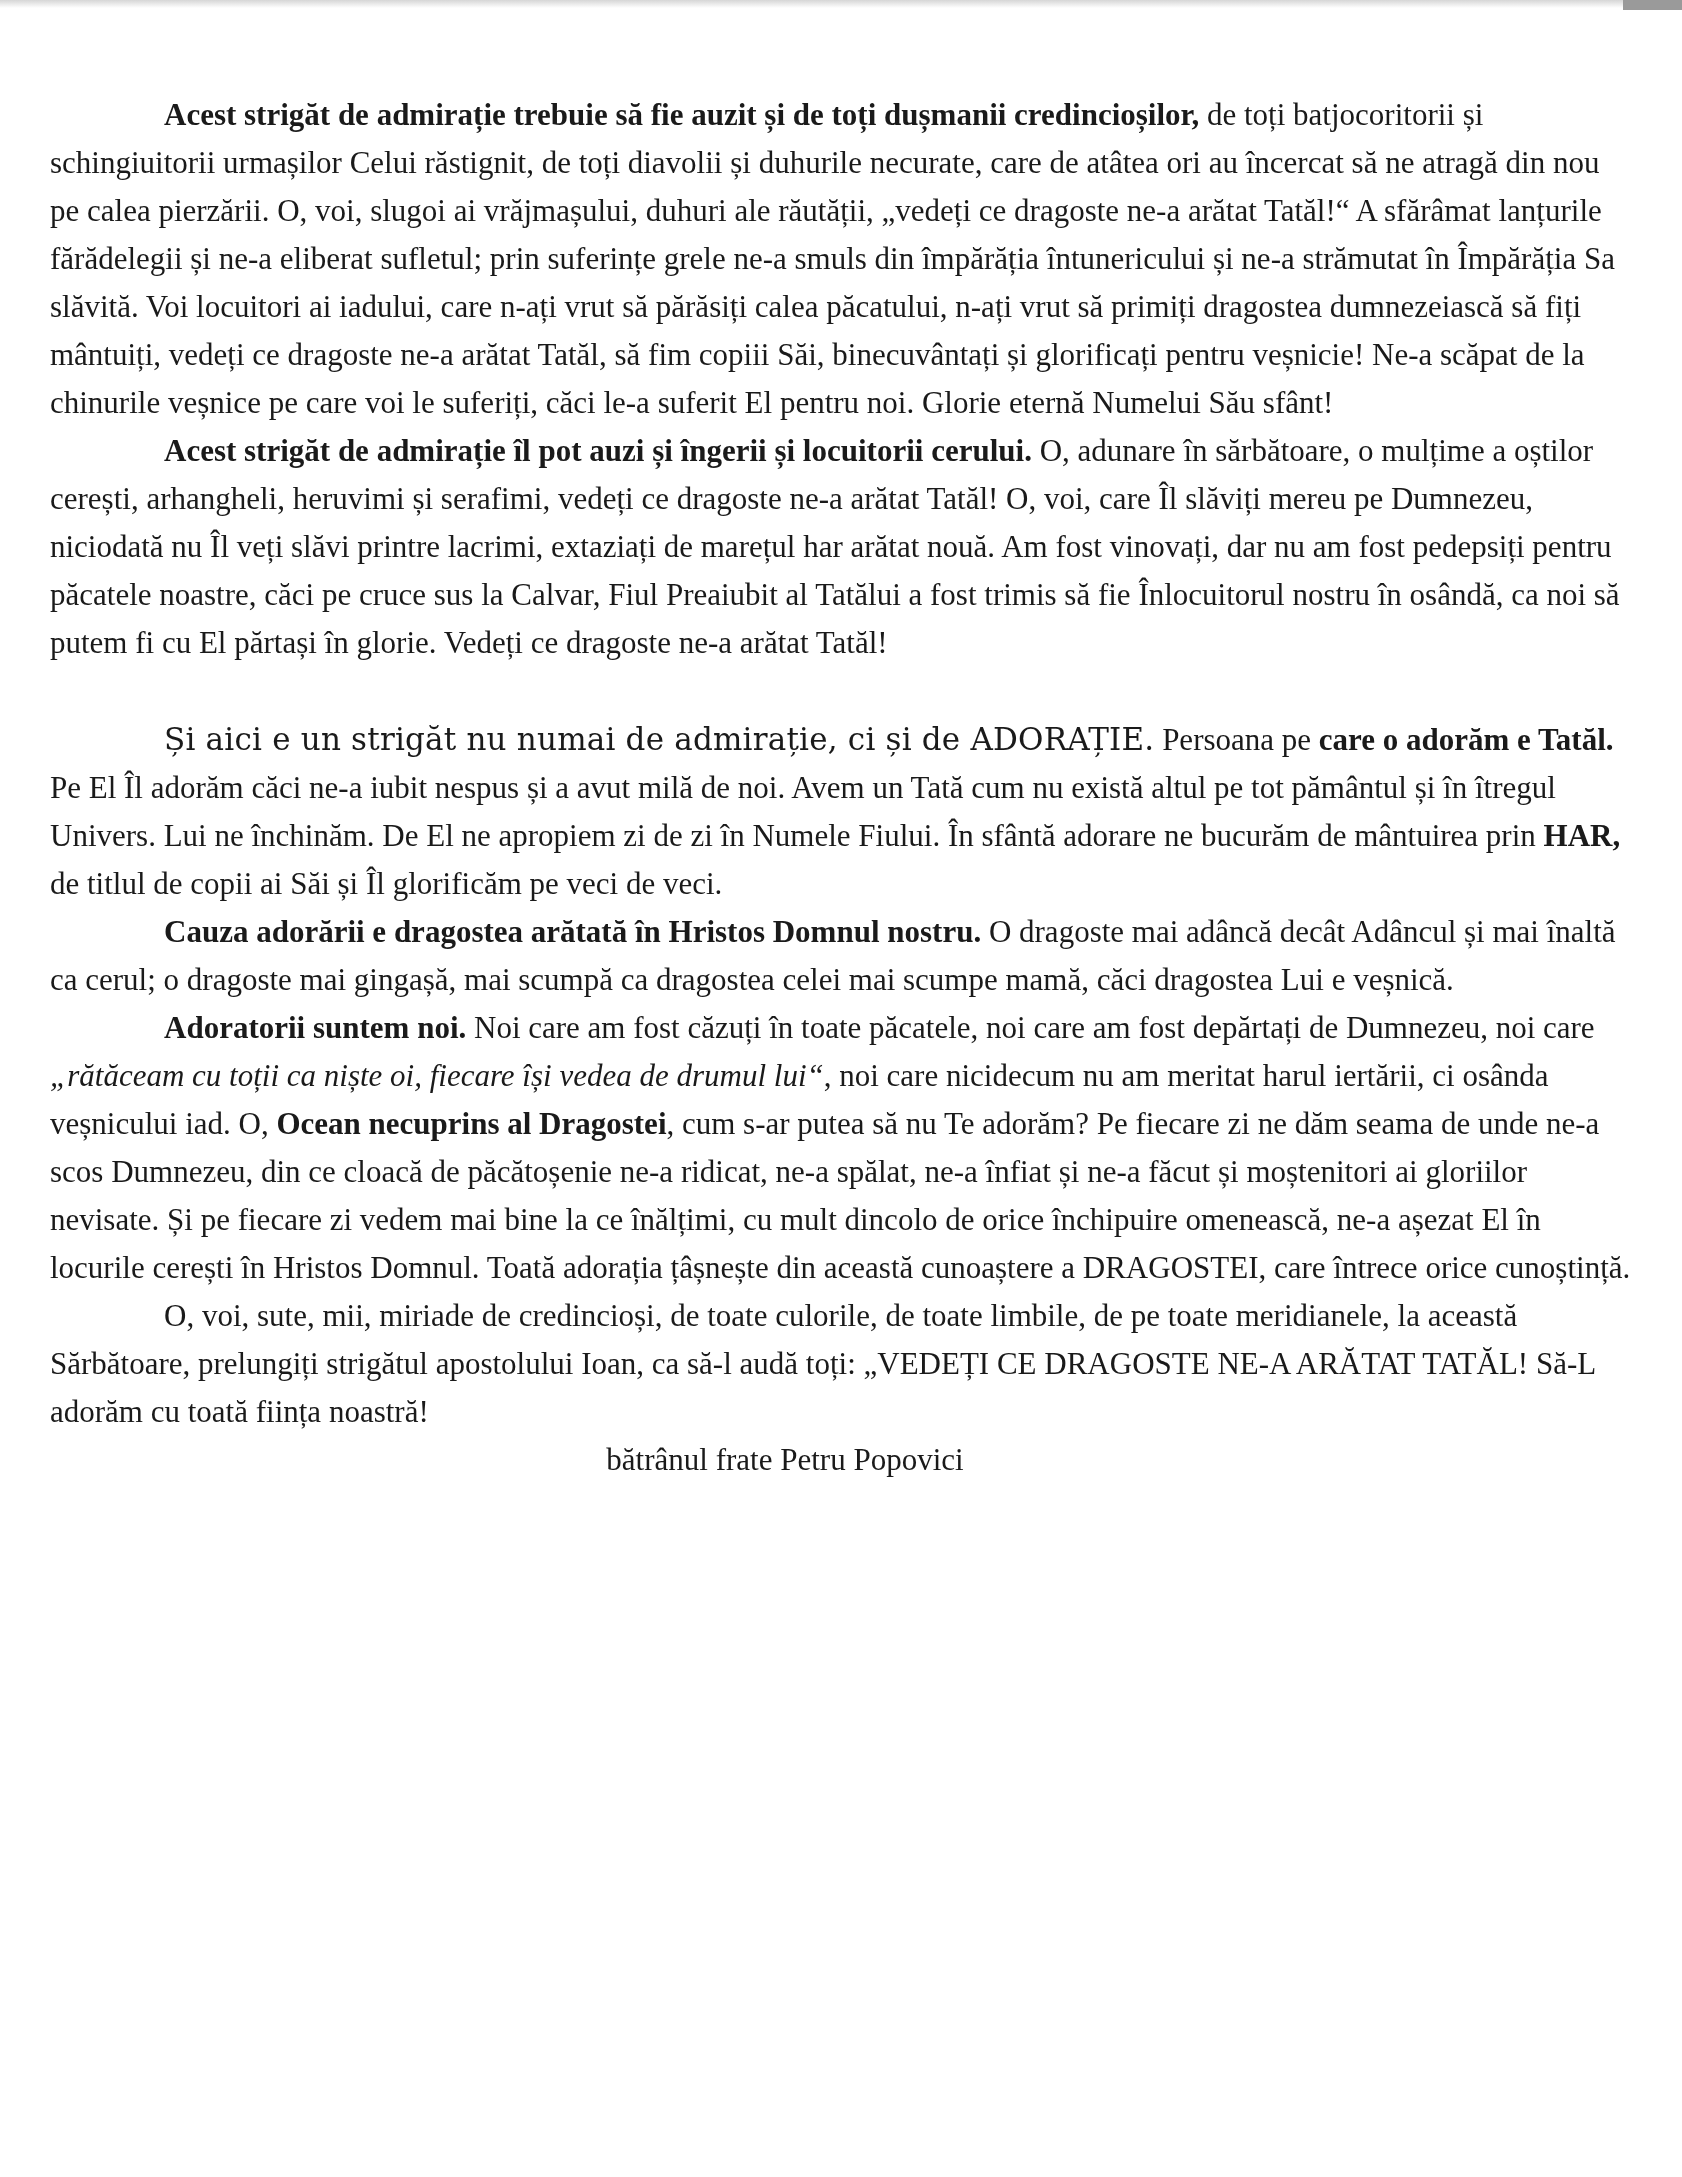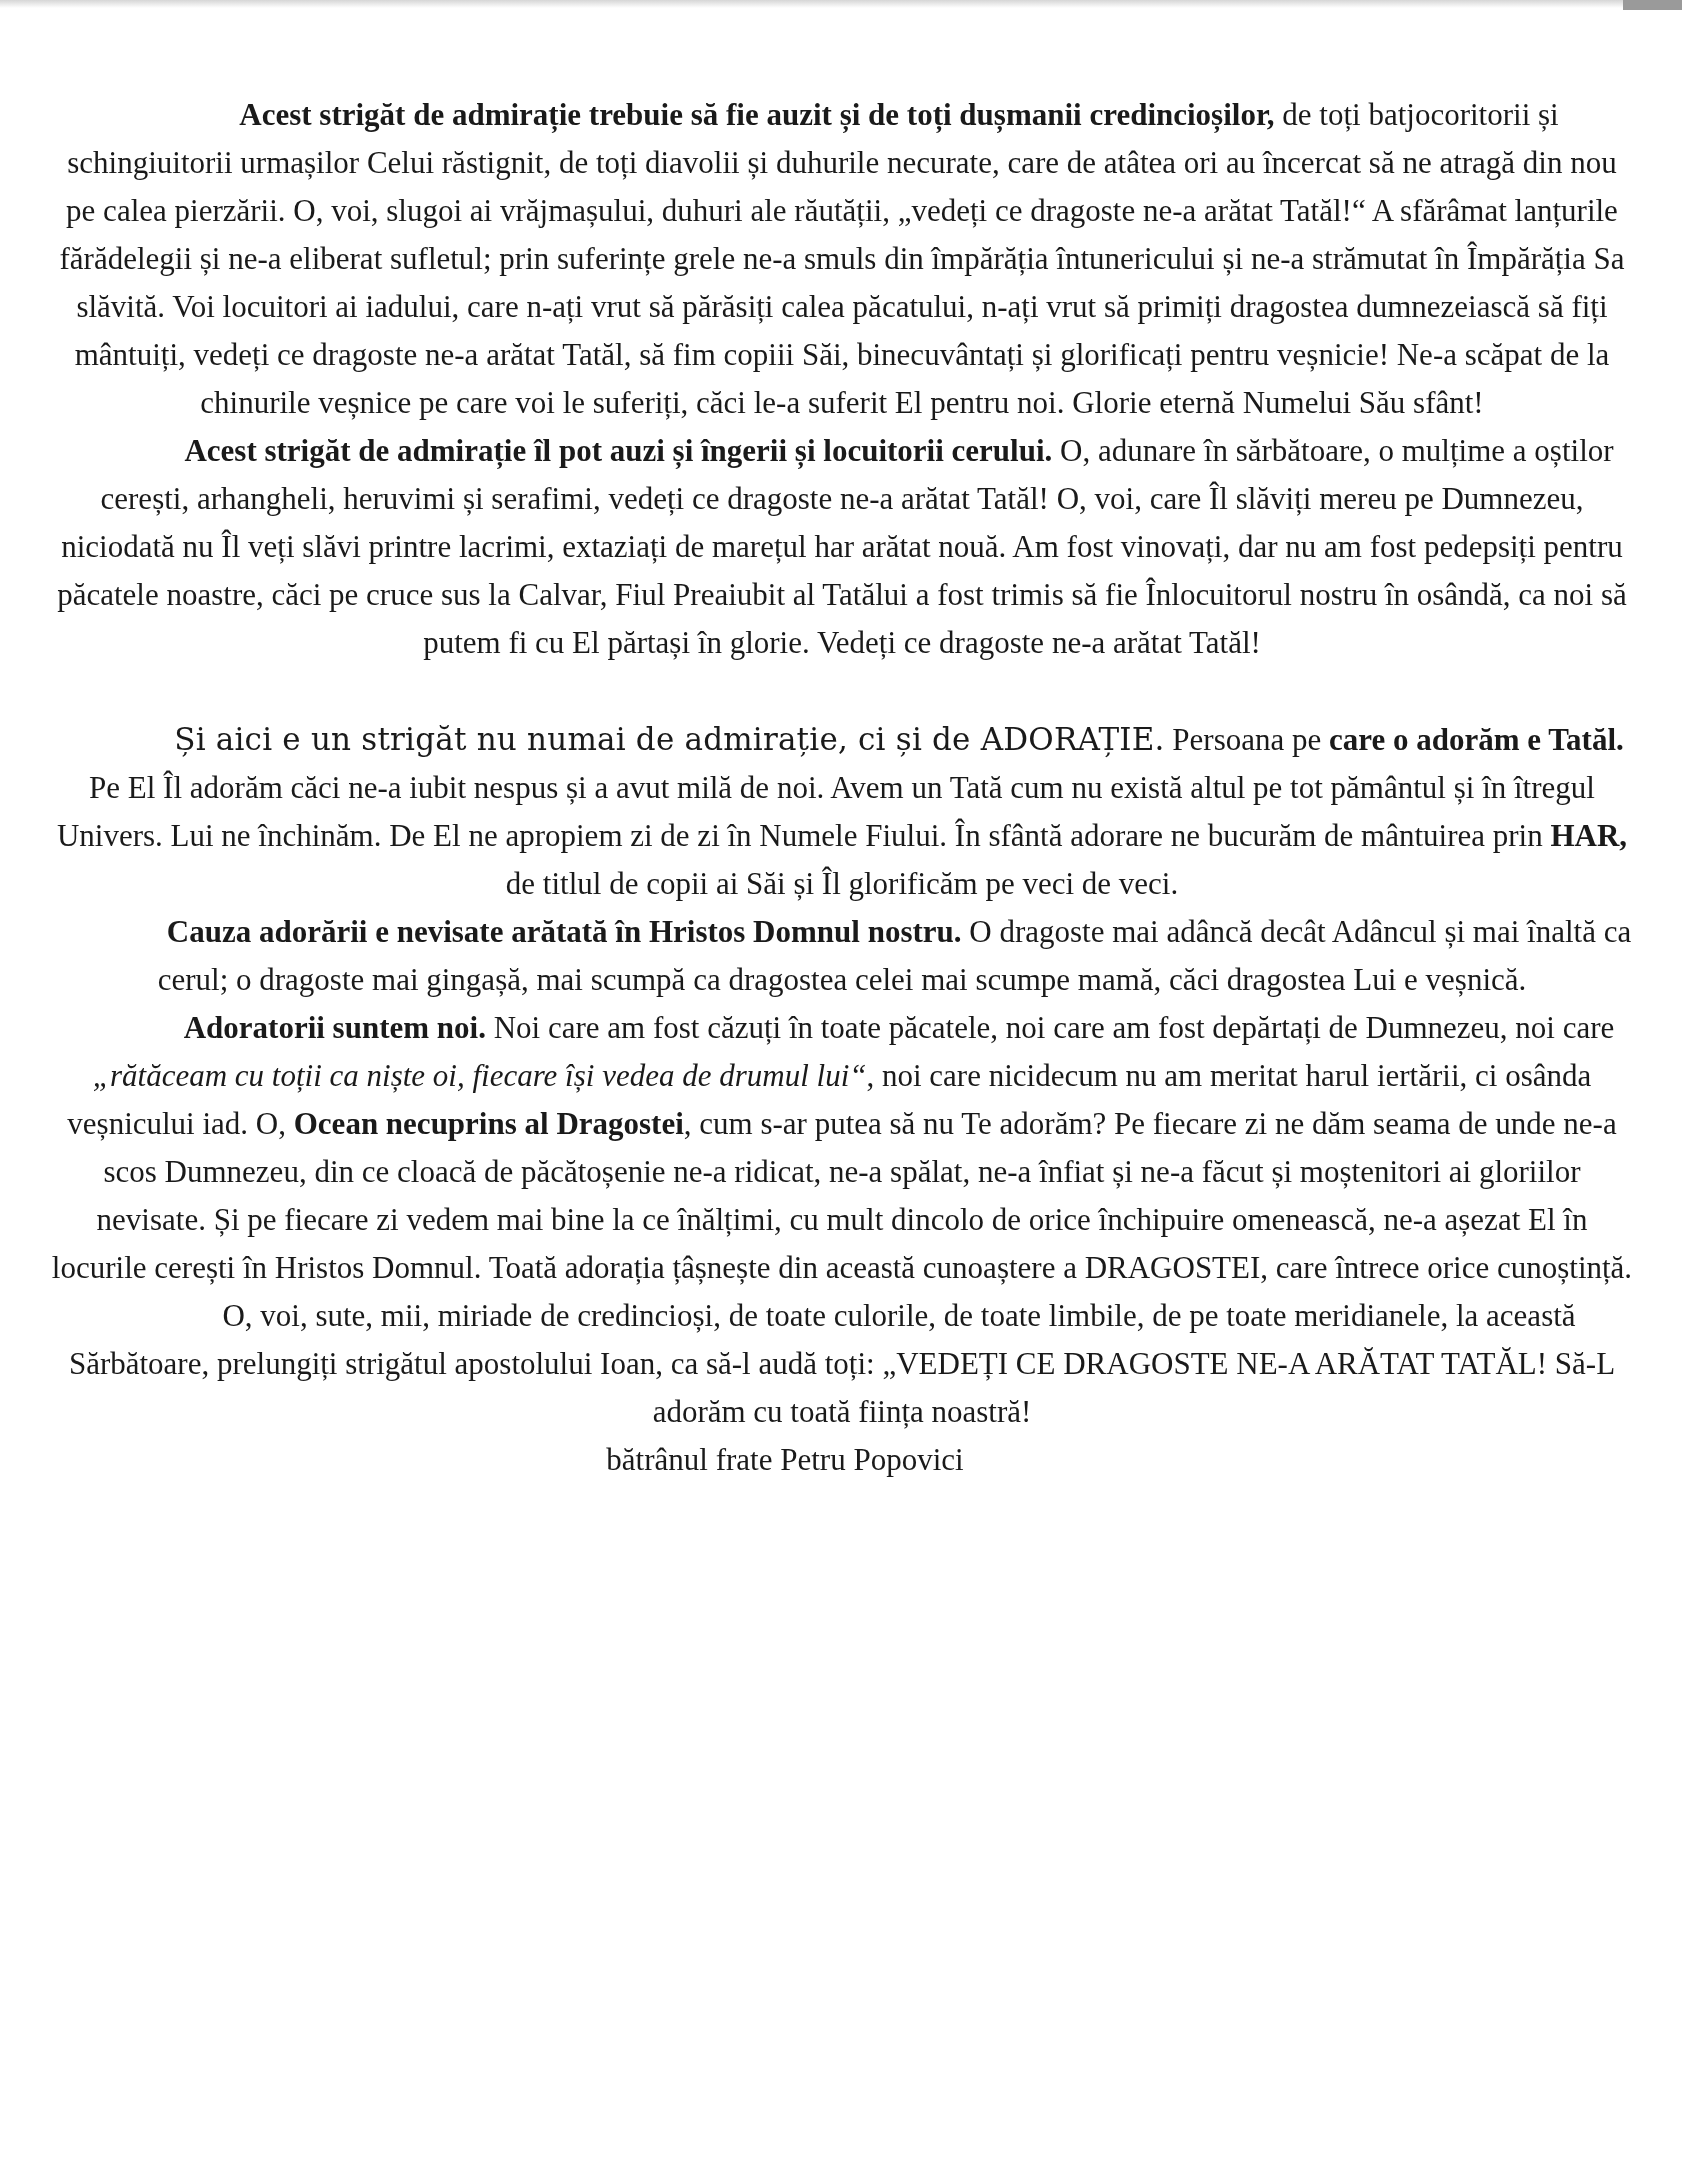--- a/index.html
+++ b/index.html
@@ -14,21 +14,21 @@
   }
   .page {
     position: absolute; left: 50px; top: 91px; width: 1584px;
     font-family: "Liberation Serif", "DejaVu Serif", serif;
     font-size: 31px;
     line-height: 48px;
     color: #1a1a1a;
     text-align: left;
   }
   .page p { margin: 0; }
-  .indent { text-indent: 114px; text-align: center; }
+  .indent { text-indent: 114px; }
   .gap { height: 48px; }
   b, .b { font-weight: bold; }
   .heavy { font-weight: 400; font-family: "DejaVu Serif", serif; letter-spacing: 0.2px; }
   i { font-style: italic; }
   .signature { text-align: center; padding-right: 114px; }
 </style>
 </head>
 <body>
 
 <div class="scan-edge"></div>
@@ -45,21 +45,21 @@
     <b>Acest strigăt de admirație îl pot auzi și îngerii și locuitorii cerului.</b><span> O, adunare în sărbătoare, o mulțime a oștilor cerești, arhangheli, heruvimi și serafimi, vedeți ce dragoste ne-a arătat Tatăl! O, voi, care Îl slăviți mereu pe Dumnezeu, niciodată nu Îl veți slăvi printre lacrimi, extaziați de marețul har arătat nouă. Am fost vinovați, dar nu am fost pedepsiți pentru păcatele noastre, căci pe cruce sus la Calvar, Fiul Preaiubit al Tatălui a fost trimis să fie Înlocuitorul nostru în osândă, ca noi să putem fi cu El părtași în glorie. Vedeți ce dragoste ne-a arătat Tatăl!</span>
   </p>
 
   <div class="gap"></div>
 
   <p class="indent">
     <span class="heavy">Și aici e un strigăt nu numai de admirație, ci și de ADORAȚIE.</span><span> Persoana pe </span><b>care o adorăm e Tatăl.</b><span> Pe El Îl adorăm căci ne-a iubit nespus și a avut milă de noi. Avem un Tată cum nu există altul pe tot pământul și în îtregul Univers. Lui ne  închinăm. De El ne apropiem zi de zi în Numele Fiului. În sfântă adorare ne bucurăm de mântuirea prin </span><b>HAR,</b><span> de titlul de copii ai Săi și Îl glorificăm pe veci de veci.</span>
   </p>
 
   <p class="indent">
-    <b>Cauza adorării e nevisate arătată în Hristos Domnul nostru.</b><span> O dragoste mai adâncă decât Adâncul și mai înaltă ca cerul; o dragoste mai gingașă, mai scumpă ca dragostea celei mai scumpe mamă, căci dragostea Lui e veșnică.</span>
+    <b>Cauza adorării e dragostea arătată în Hristos Domnul nostru.</b><span> O dragoste mai adâncă decât Adâncul și mai înaltă ca cerul; o dragoste mai gingașă, mai scumpă ca dragostea celei mai scumpe mamă, căci dragostea Lui e veșnică.</span>
   </p>
 
   <p class="indent">
     <b>Adoratorii suntem noi.</b><span> Noi care am fost căzuți în toate păcatele, noi care am fost depărtați de Dumnezeu, noi care </span><i>„rătăceam cu toții ca niște oi, fiecare își vedea de drumul lui“</i><span>, noi care nicidecum nu am meritat harul iertării, ci osânda veșnicului iad. O, </span><b>Ocean necuprins al Dragostei</b><span>, cum s-ar putea să nu Te adorăm?  Pe fiecare zi ne dăm seama de unde ne-a scos Dumnezeu, din ce cloacă de păcătoșenie ne-a ridicat, ne-a spălat, ne-a înfiat și ne-a făcut și moștenitori ai gloriilor nevisate. Și pe fiecare zi vedem mai bine la ce înălțimi, cu mult dincolo de orice închipuire omenească, ne-a așezat El în locurile cerești în Hristos Domnul. Toată adorația țâșnește din această cunoaștere a DRAGOSTEI, care întrece orice cunoștință.</span>
   </p>
 
   <p class="indent">
     <span>O, voi, sute, mii, miriade de credincioși, de toate culorile, de toate limbile, de pe toate meridianele, la această Sărbătoare, prelungiți strigătul apostolului Ioan, ca să-l  audă toți: „VEDEȚI CE DRAGOSTE NE-A ARĂTAT TATĂL! Să-L  adorăm cu toată ființa noastră!</span>
   </p>
 

